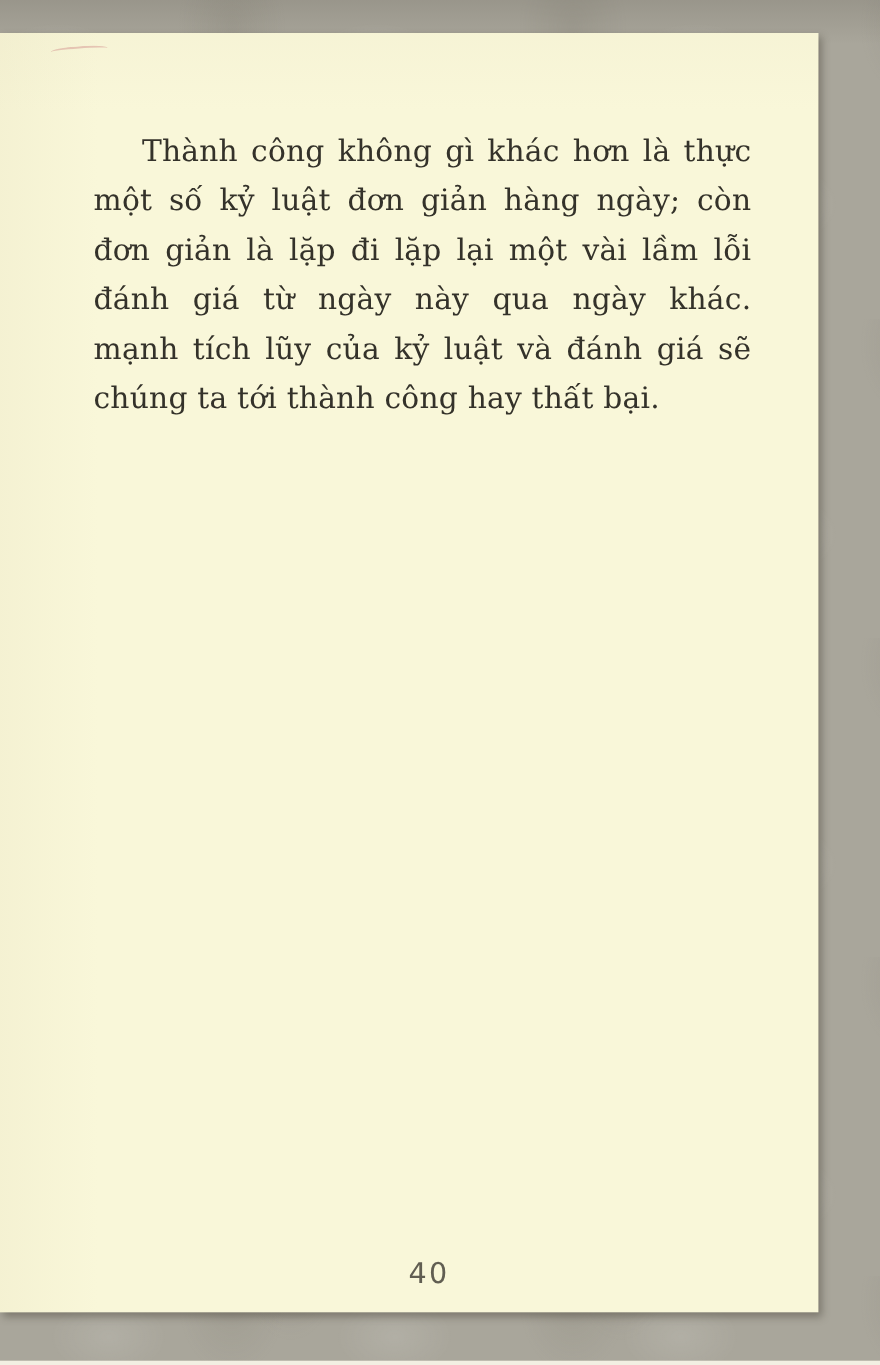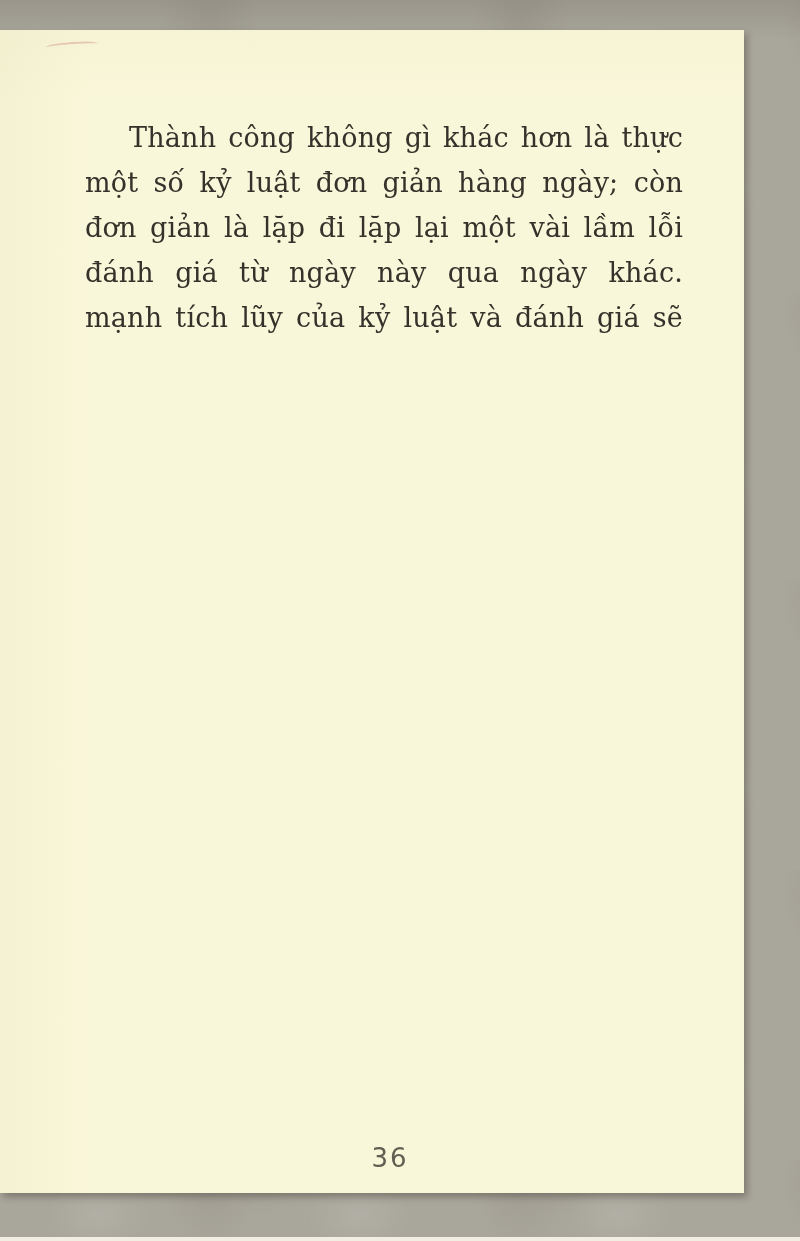--- a/index.html
+++ b/index.html
@@ -91,17 +91,18 @@
 
 <div class="scene">
   <div class="paper">
     <div class="scratch"></div>
     <div class="paragraph">
       <div class="line first">Thành công không gì khác hơn là thực hiện</div>
       <div class="line">một số kỷ luật đơn giản hàng ngày; còn thất bại</div>
       <div class="line">đơn giản là lặp đi lặp lại một vài lầm lỗi trong</div>
       <div class="line">đánh giá từ ngày này qua ngày khác. Chính sức</div>
       <div class="line">mạnh tích lũy của kỷ luật và đánh giá sẽ dẫn dắt</div>
+      <div class="line last">chúng ta tới thành công hay thất bại.</div>
     </div>
-    <div class="page-number">36</div>
+    <div class="page-number">40</div>
   </div>
   <div class="bottom-strip"></div>
 </div>
 
 </body></html>

